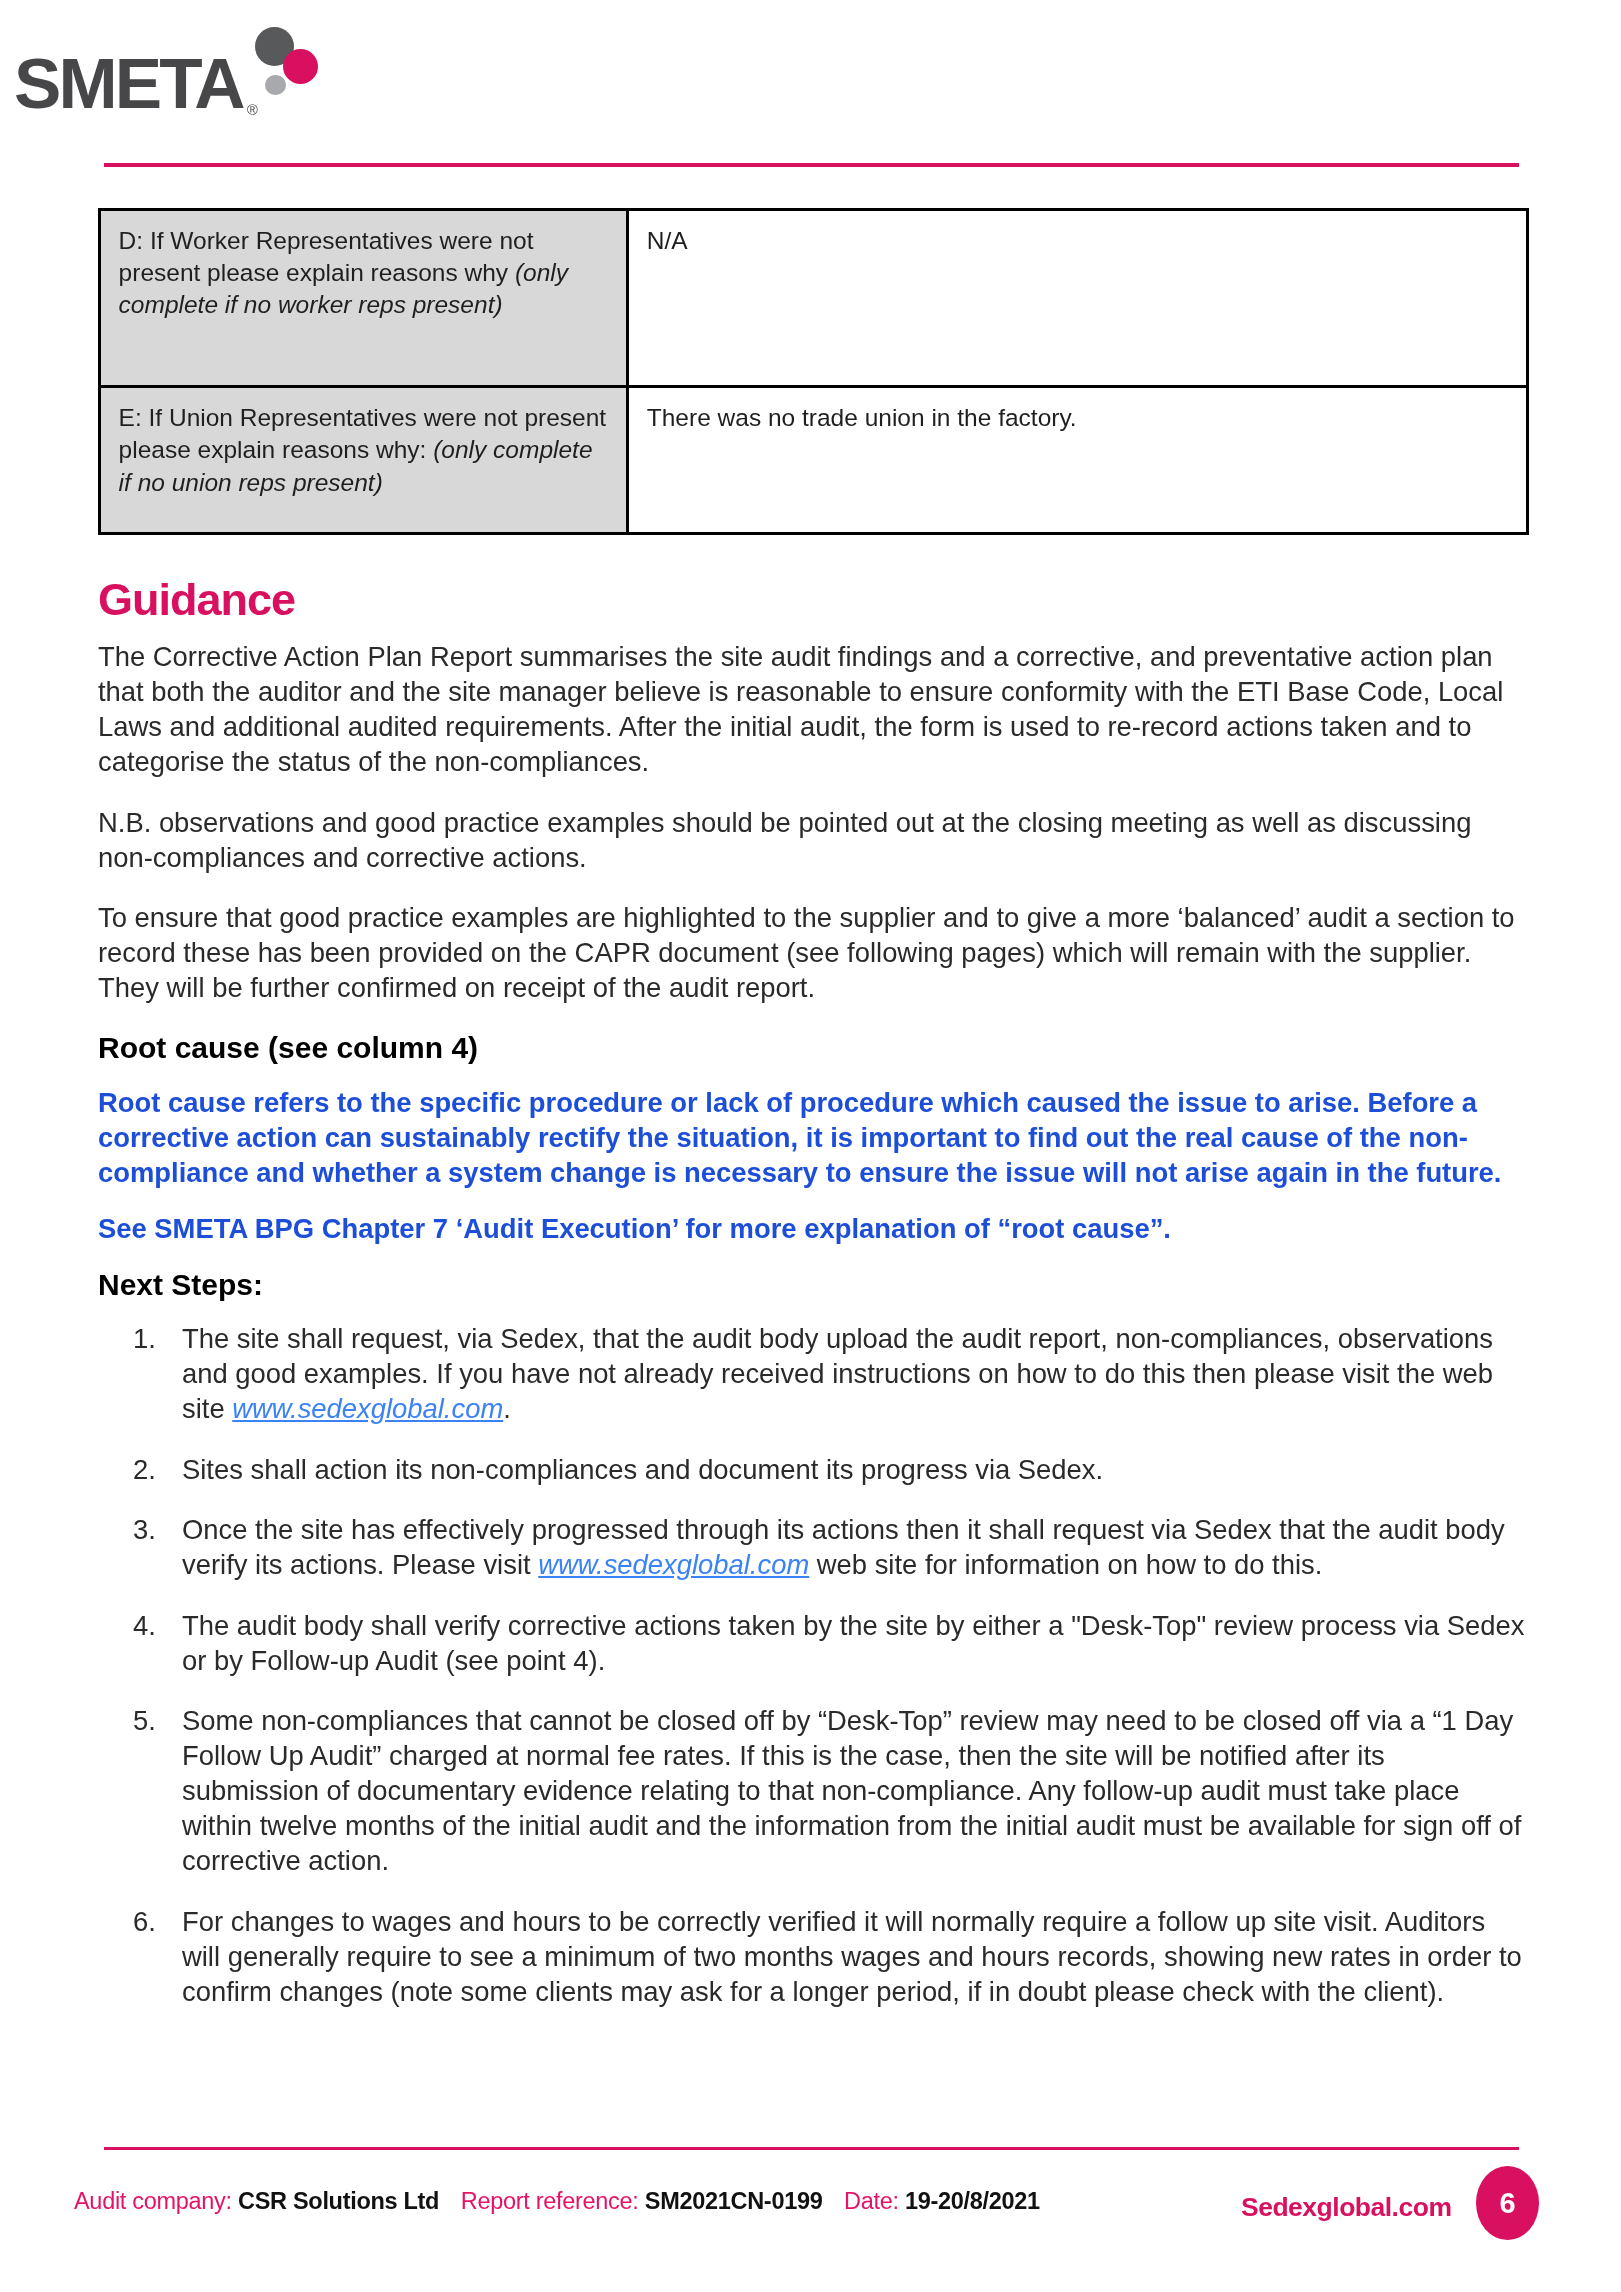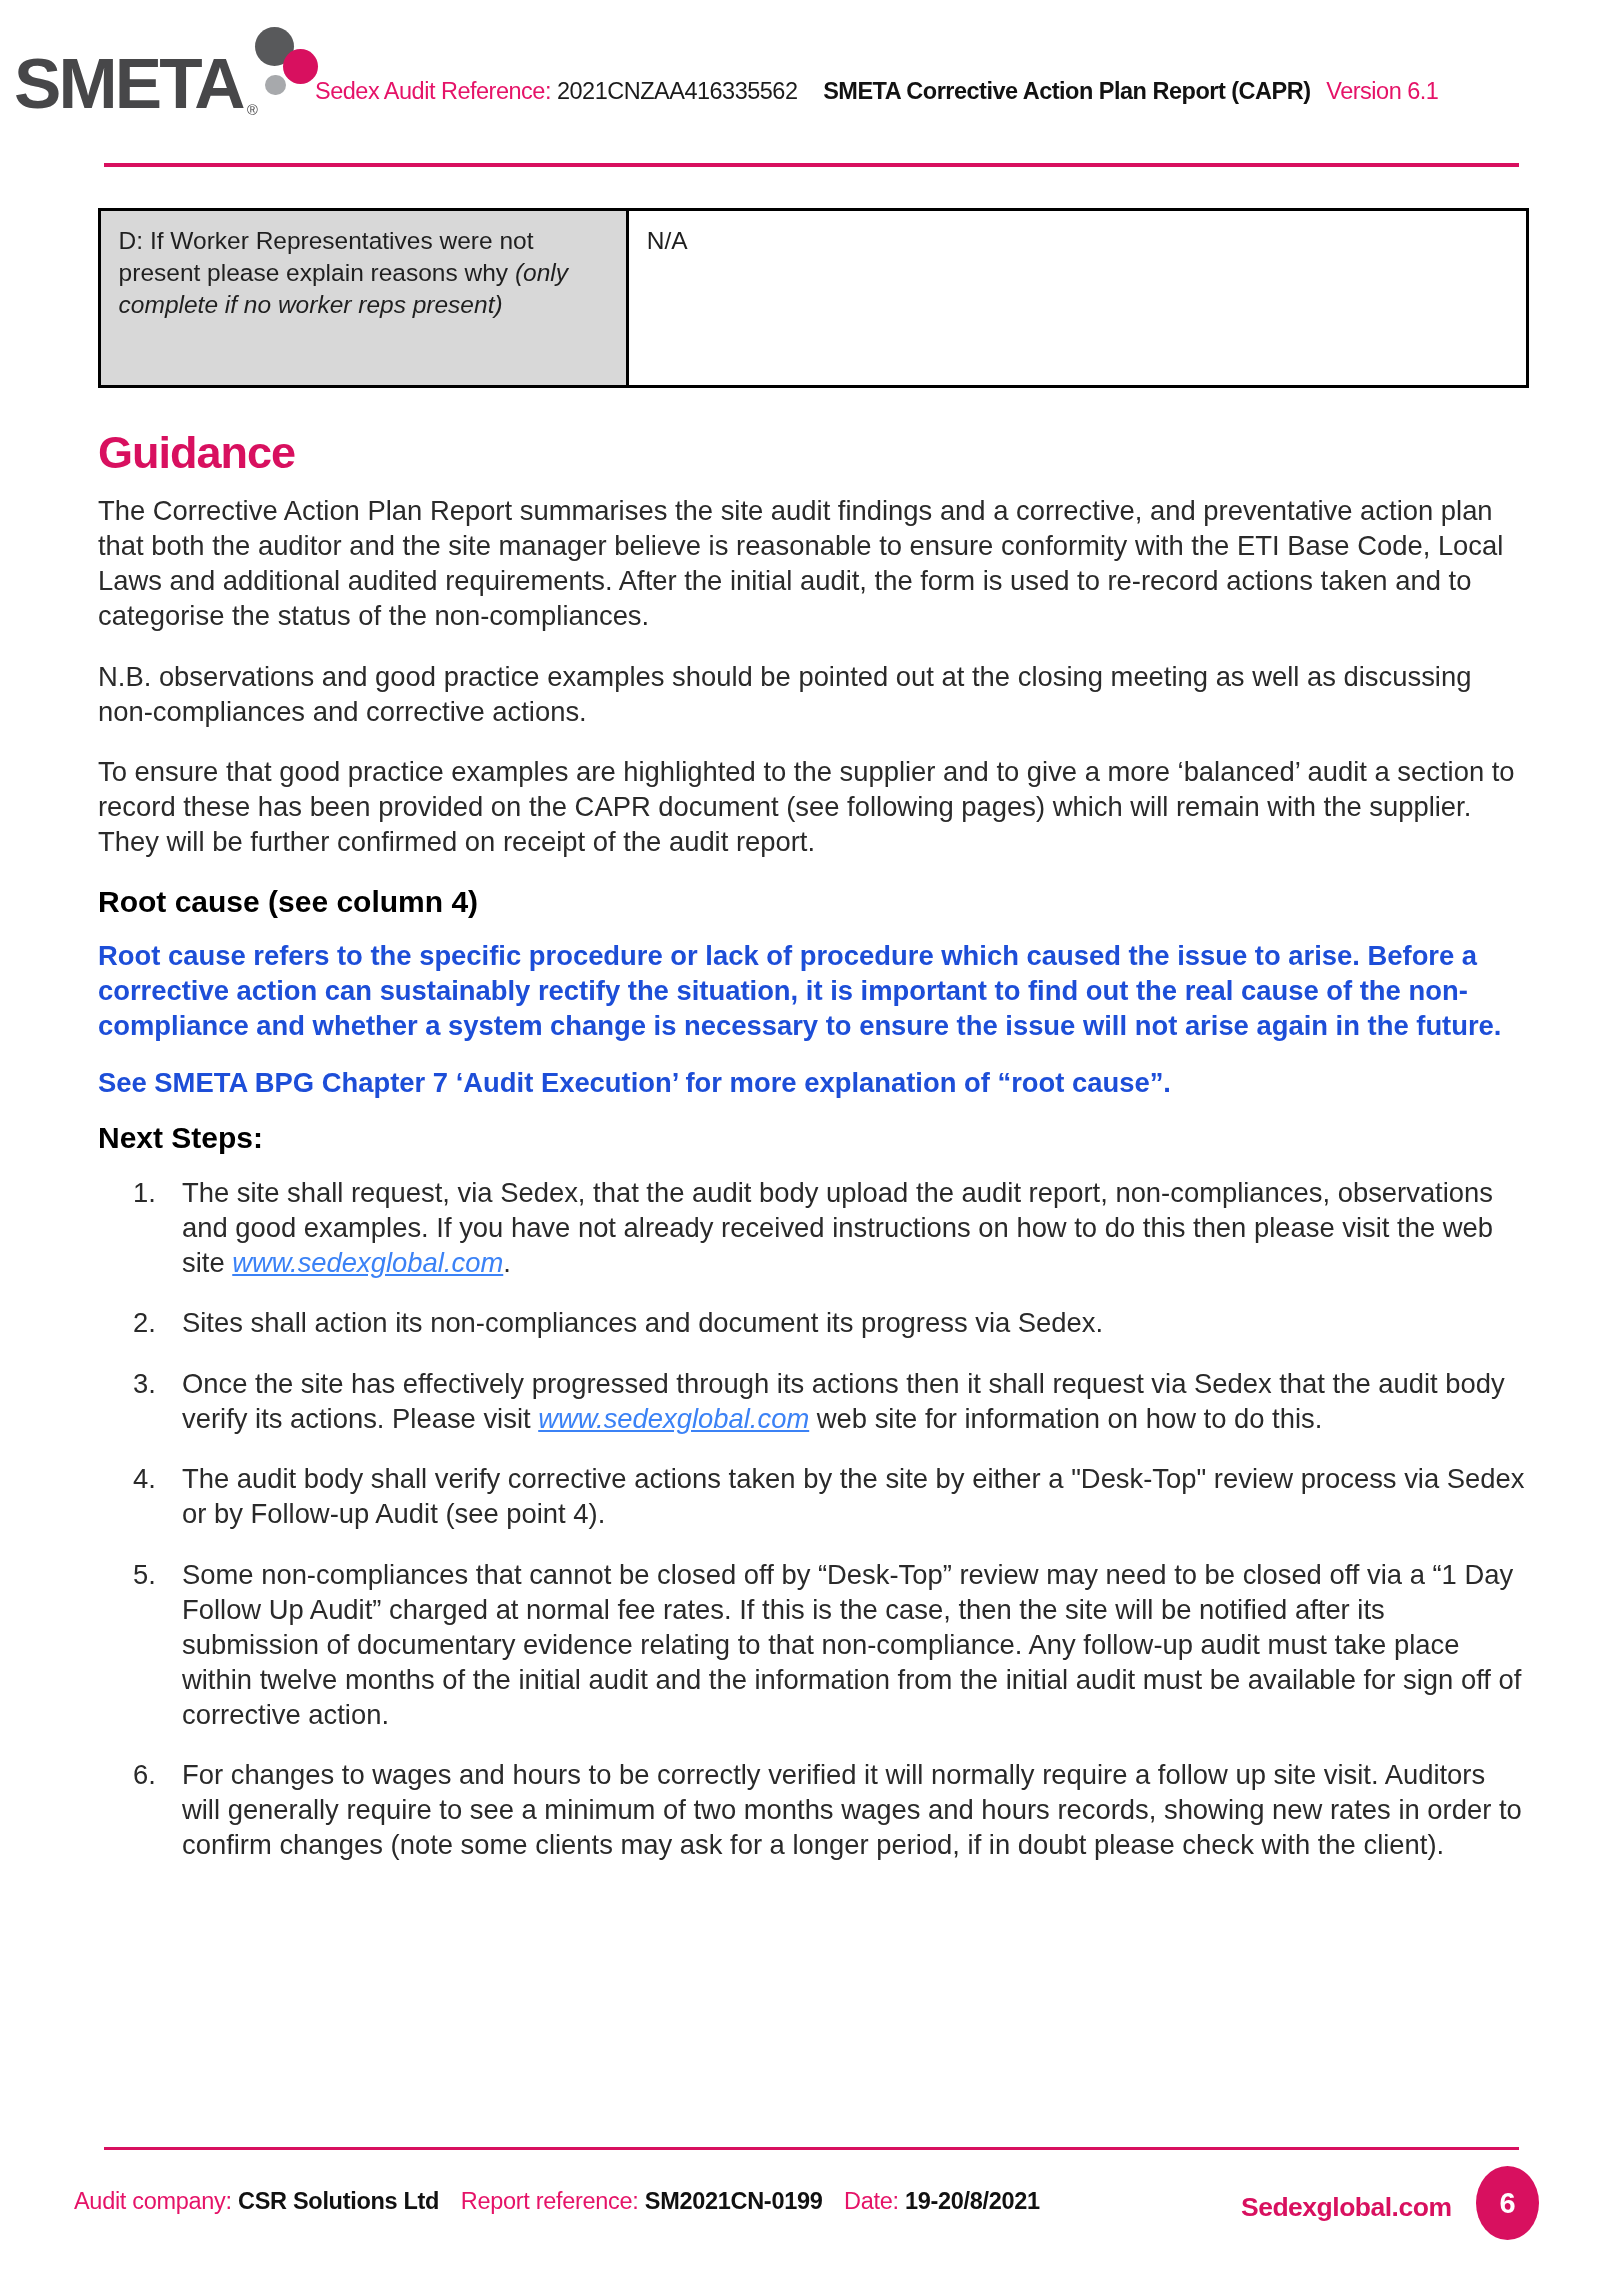--- a/index.html
+++ b/index.html
@@ -84,38 +84,38 @@
 <div class="page">
 
   <div class="logo">
     <span class="logo-text">SMETA</span>
     <span class="logo-reg">®</span>
     <span class="dot dot-dark"></span>
     <span class="dot dot-pink"></span>
     <span class="dot dot-gray"></span>
   </div>
 
-  <div class="ref-line">
-    <span class="pink">Sedex Audit Reference: </span>
-    <span class="dark">2021CNZAA416335562</span>
-    <span class="title">SMETA Corrective Action Plan Report (CAPR)</span>
-    <span class="pink">Version 6.1</span>
-  </div>
 
   <div class="rule rule-top"></div>
 
   <div class="content">
 
     <table class="rep-table">
       <tbody>
           <tr class="row-d">
         <td class="label-cell">
           <span>D: If Worker Representatives were not present please explain reasons why </span><em>(only complete if no worker reps present)</em>
         </td>
         <td class="value-cell">N/A</td>
+      </tr>
+      <tr class="row-e">
+        <td class="label-cell">
+          <span>E: If Union Representatives were not present please explain reasons why: </span><em>(only complete if no union reps present)</em>
+        </td>
+        <td class="value-cell">There was no trade union in the factory.</td>
       </tr>
     </tbody>
       </table>
 
     <h1 class="guidance">Guidance</h1>
     <p>The Corrective Action Plan Report summarises the site audit findings and a corrective, and preventative action plan that both the auditor and the site manager believe is reasonable to ensure conformity with the ETI Base Code, Local Laws and additional audited requirements. After the initial audit, the form is used to re-record actions taken and to categorise the status of the non-compliances.</p>
     <p>N.B. observations and good practice examples should be pointed out at the closing meeting as well as discussing non-compliances and corrective actions.</p>
     <p>To ensure that good practice examples are highlighted to the supplier and to give a more ‘balanced’ audit a section to record these has been provided on the CAPR document (see following pages) which will remain with the supplier. They will be further confirmed on receipt of the audit report.</p>
 
     <h2 class="sub">Root cause (see column 4)</h2>

